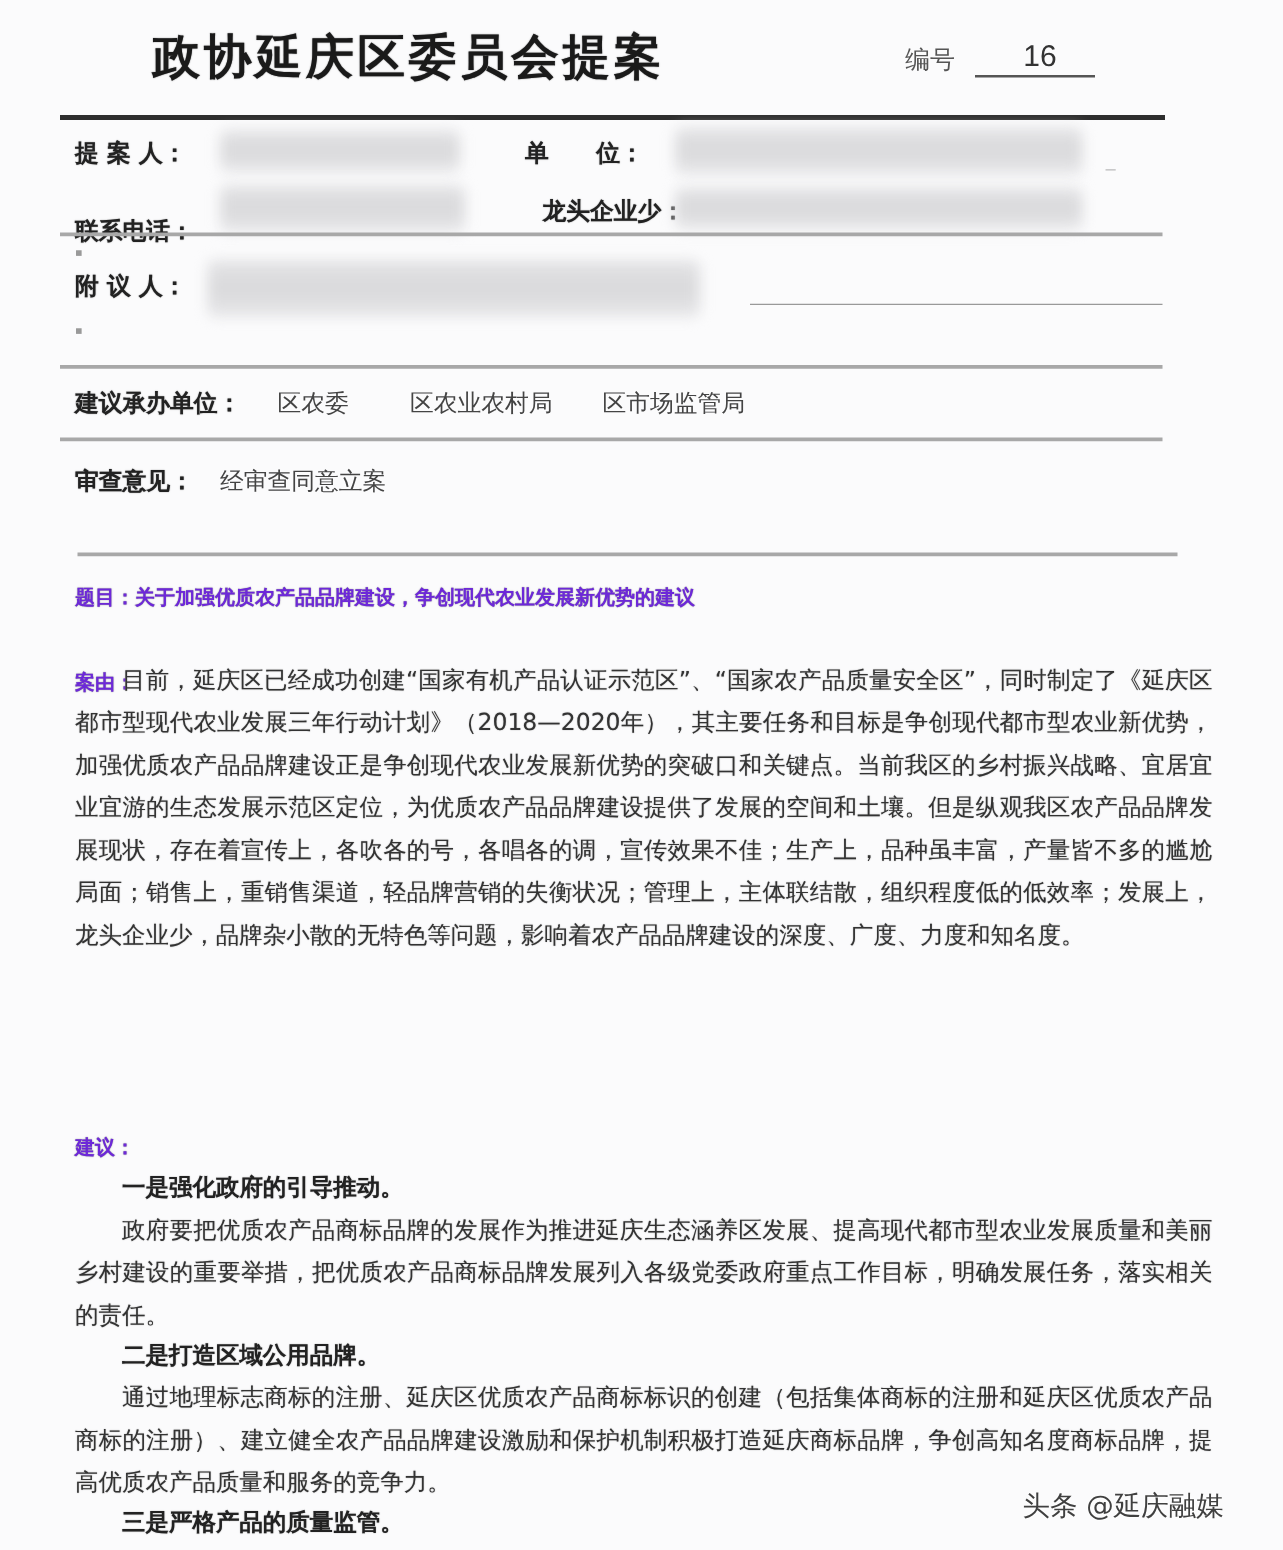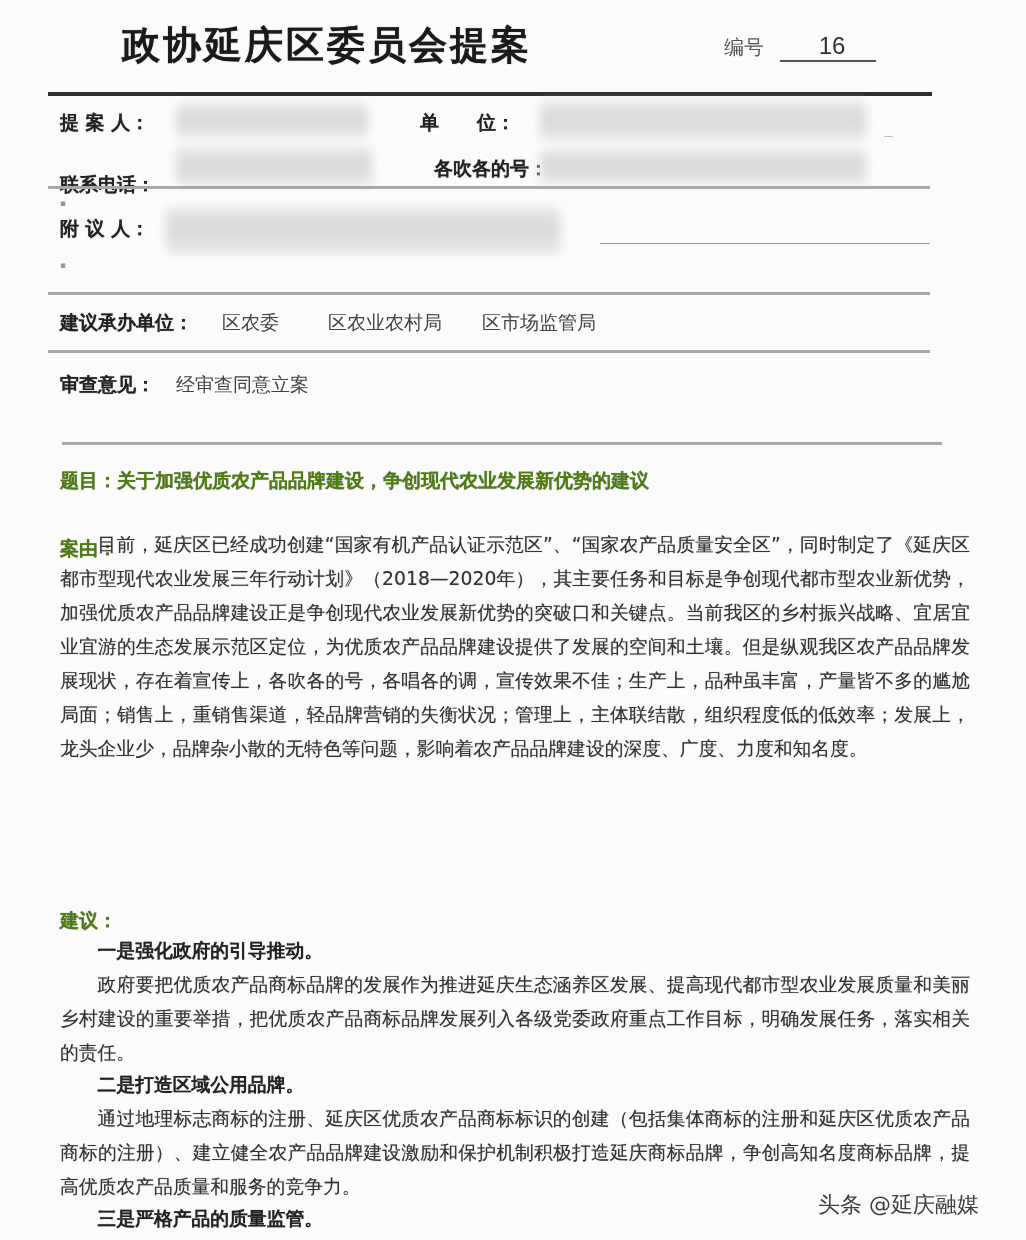--- a/index.html
+++ b/index.html
@@ -32,21 +32,21 @@
     font-size:19px; font-weight:bold; color:#222;
     text-shadow:0 0 1px #777;
     white-space:nowrap;
   }
   .blur {
     background:linear-gradient(180deg,#e4e4e6,#d9d9db 50%,#e8e8ea);
     filter:blur(5px);
     border-radius:6px;
   }
   .value { font-size:19px; color:#444; white-space:nowrap; }
-  .heading-line { font-size:19px; font-weight:bold; color:#4d7c0f; white-space:nowrap; text-shadow:0 0 1px #777; }
+  .heading-line { font-size:16px; font-weight:bold; color:#6d28d9; white-space:nowrap; text-shadow:0 0 1px #777; }
   .body-text {
     left:60px; width:910px;
     font-size:18.8px; line-height:34px; color:#333;
     text-align:justify;
     text-shadow:0 0 1px #999;
   }
   .indent { text-indent:2em; }
   .point-title { font-weight:bold; color:#222; }
   .watermark {
     left:818px; top:1190px;
@@ -65,21 +65,21 @@
 <div class="abs rule-thick"></div>
 
 <div class="abs label" style="left:60px;top:110px;">提 案 人：</div>
 <div class="abs blur" style="left:176px;top:104px;width:192px;height:34px;"></div>
 <div class="abs label" style="left:420px;top:110px;">单　　位：</div>
 <div class="abs blur" style="left:540px;top:102px;width:326px;height:38px;"></div>
 <div class="abs faint-mark" style="left:884px;top:131px;">—</div>
 
 <div class="abs label" style="left:60px;top:172px;">联系电话：</div>
 <div class="abs blur" style="left:176px;top:148px;width:196px;height:38px;"></div>
-<div class="abs label" style="left:434px;top:156px;">各吹各的号：</div>
+<div class="abs label" style="left:434px;top:156px;">龙头企业少：</div>
 <div class="abs blur" style="left:540px;top:150px;width:326px;height:34px;"></div>
 
 <div class="abs rule" style="left:48px;top:186px;width:882px;"></div>
 
 <div class="abs faint-mark" style="left:60px;top:198px;">▪</div>
 <div class="abs label" style="left:60px;top:216px;">附 议 人：</div>
 <div class="abs blur" style="left:166px;top:208px;width:394px;height:46px;"></div>
 <div class="abs" style="left:600px;top:243px;width:330px;height:1px;background:#999;"></div>
 <div class="abs faint-mark" style="left:60px;top:260px;">▪</div>
 

